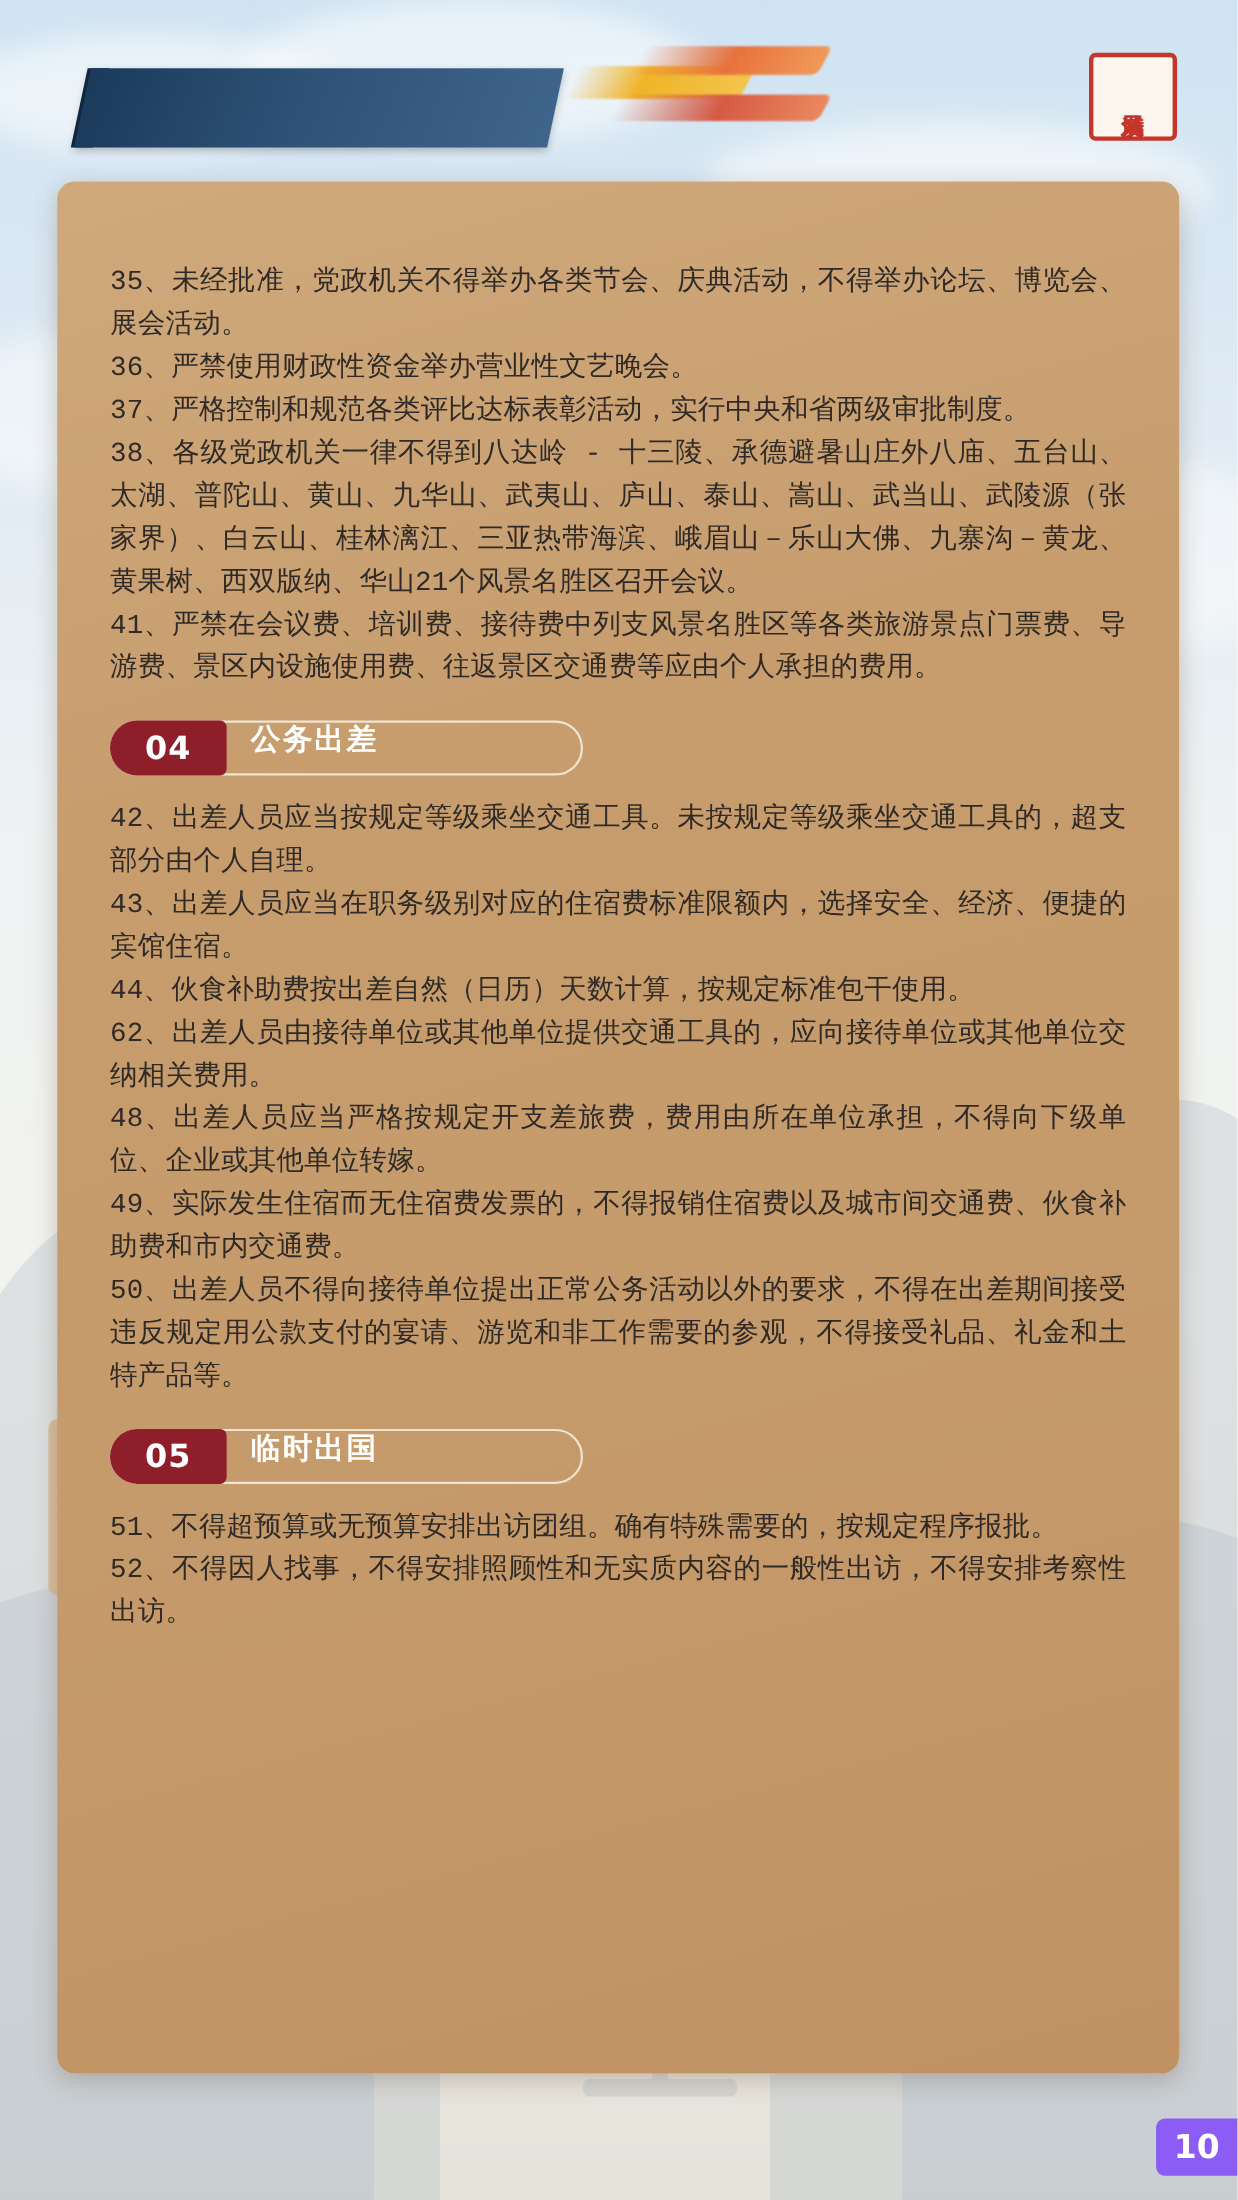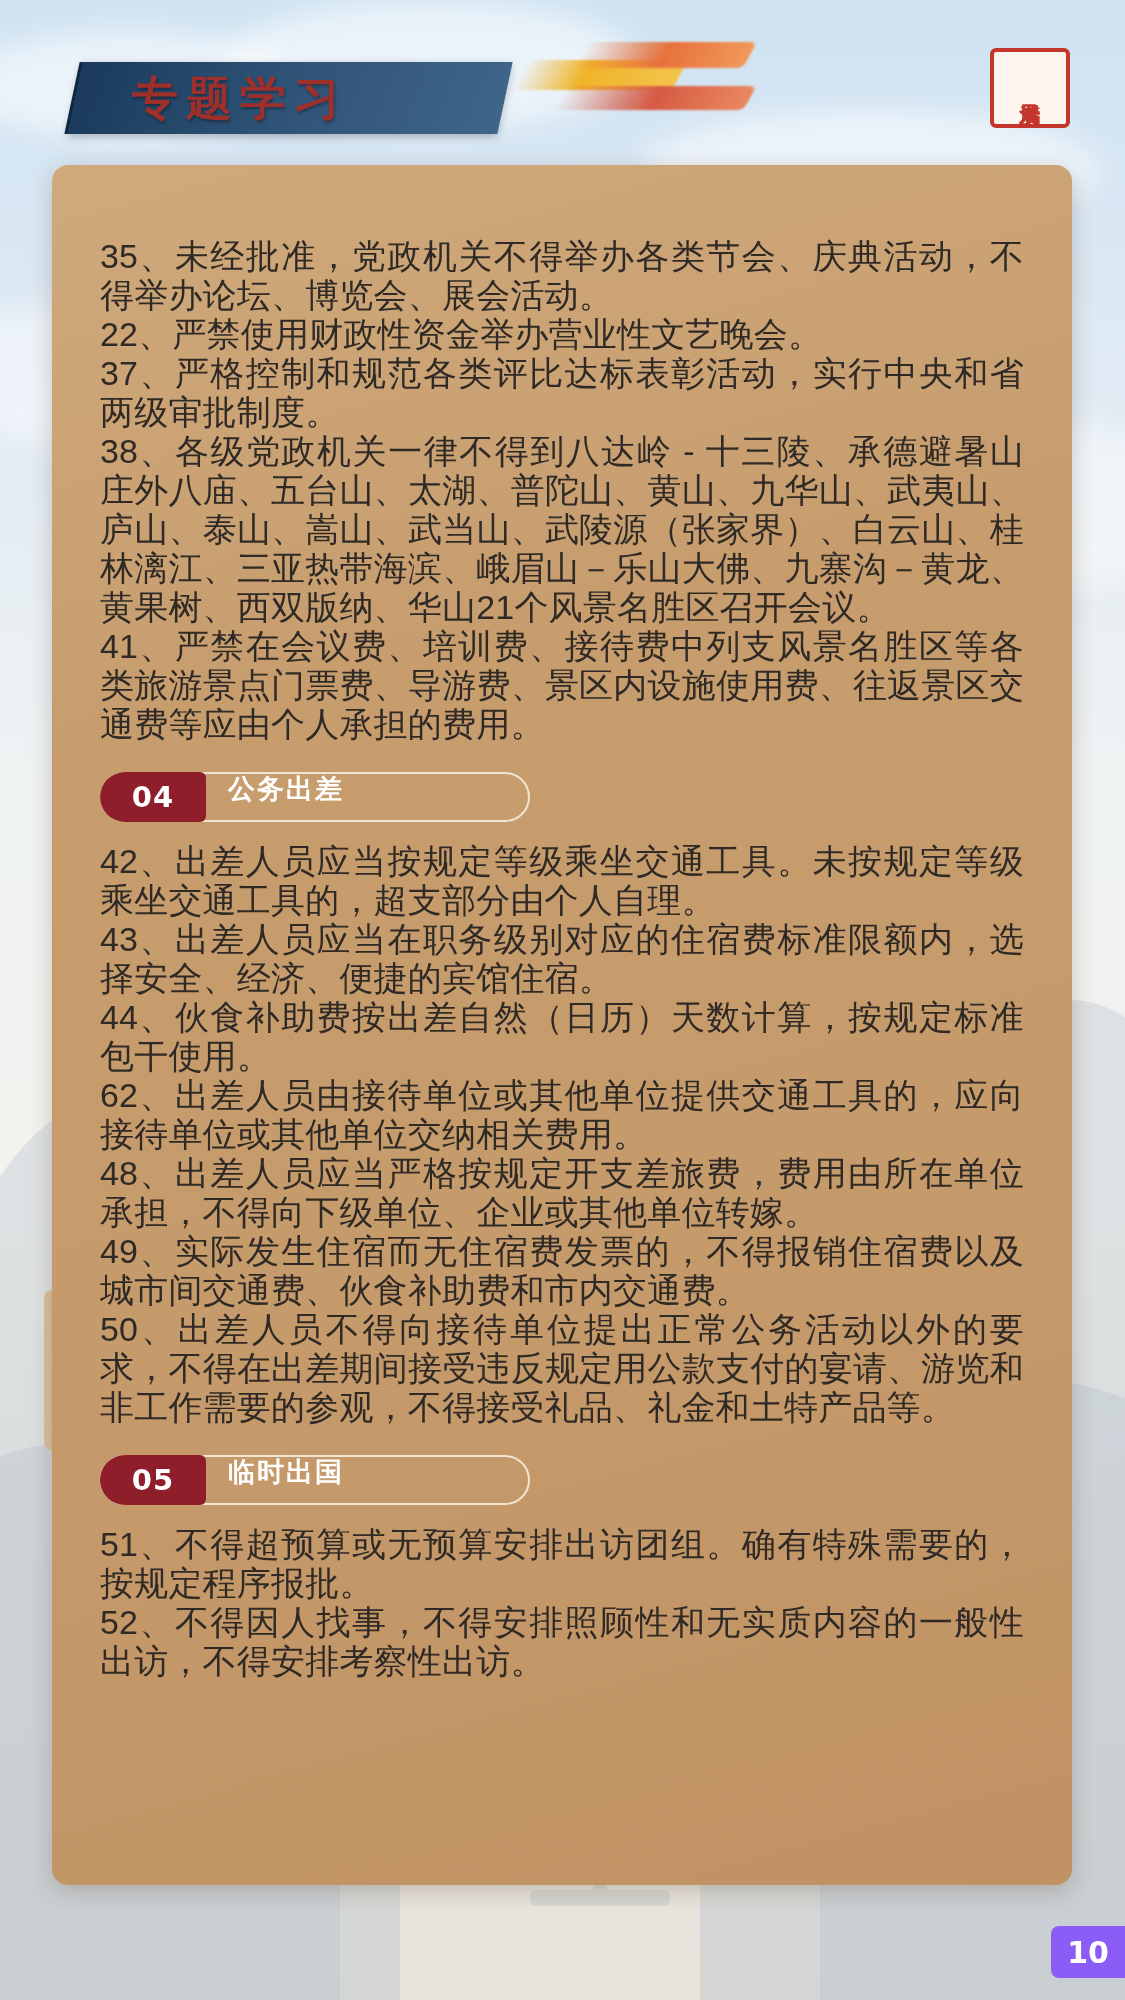--- a/index.html
+++ b/index.html
@@ -156,22 +156,22 @@
     top: 1290px;
     width: 16px;
     height: 160px;
     background: #d9c0a0;
     border-radius: 8px 0 0 8px;
     z-index: 3;
   }
 
   
   .para {
-    font-family: Liberation Sans, sans-serif;
-    font-size: 34px;
+    font-family: Liberation Mono, monospace;
+    font-size: 25px;
     line-height: 39px;
     color: #2f2a25;
     text-align: justify;
     margin: 0 0 0 0;
     letter-spacing: 0.2px;
   }
   .block {
     margin-bottom: 0px;
   }
 
@@ -273,39 +273,38 @@
     <rect x="40" y="42" width="260" height="10" rx="5" fill="#9aa6ae"></rect>
     <path d="M10 60 L90 60 L50 130 Z" fill="none" stroke="#9aa6ae" stroke-width="6"></path>
     <path d="M250 60 L330 60 L290 130 Z" fill="none" stroke="#9aa6ae" stroke-width="6"></path>
     <circle cx="170" cy="26" r="16" fill="#9aa6ae"></circle>
   </svg>
 </div>
 
 <div class="header">
   <div class="header-ribbon-tail"></div>
   <div class="header-ribbon"></div>
-  <div class="header-title">专题学习</div>
   <div class="header-flow">
     <div class="flow-a"></div>
     <div class="flow-b"></div>
     <div class="flow-c"></div>
   </div>
   <div class="seal">
     <div class="seal-text">清风发展</div>
   </div>
 </div>
 
 <div class="left-notch"></div>
 
 <div class="card">
   <div class="card-inner">
 
     <div class="block">
       <p class="para">35、未经批准，党政机关不得举办各类节会、庆典活动，不得举办论坛、博览会、展会活动。</p>
-      <p class="para">22、严禁使用财政性资金举办营业性文艺晚会。</p>
+      <p class="para">36、严禁使用财政性资金举办营业性文艺晚会。</p>
       <p class="para">37、严格控制和规范各类评比达标表彰活动，实行中央和省两级审批制度。</p>
       <p class="para">38、各级党政机关一律不得到八达岭 - 十三陵、承德避暑山庄外八庙、五台山、太湖、普陀山、黄山、九华山、武夷山、庐山、泰山、嵩山、武当山、武陵源（张家界）、白云山、桂林漓江、三亚热带海滨、峨眉山－乐山大佛、九寨沟－黄龙、黄果树、西双版纳、华山21个风景名胜区召开会议。</p>
       <p class="para">41、严禁在会议费、培训费、接待费中列支风景名胜区等各类旅游景点门票费、导游费、景区内设施使用费、往返景区交通费等应由个人承担的费用。</p>
     </div>
 
     <div class="section-head">
       <div class="pill-outline"></div>
       <div class="pill-num">04</div>
       <div class="pill-label">公务出差</div>
     </div>

